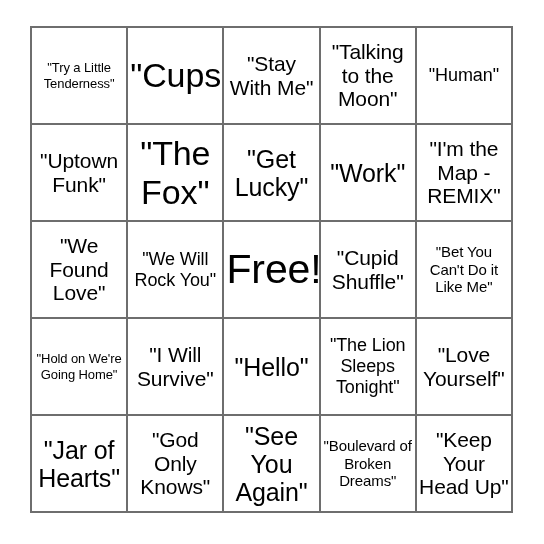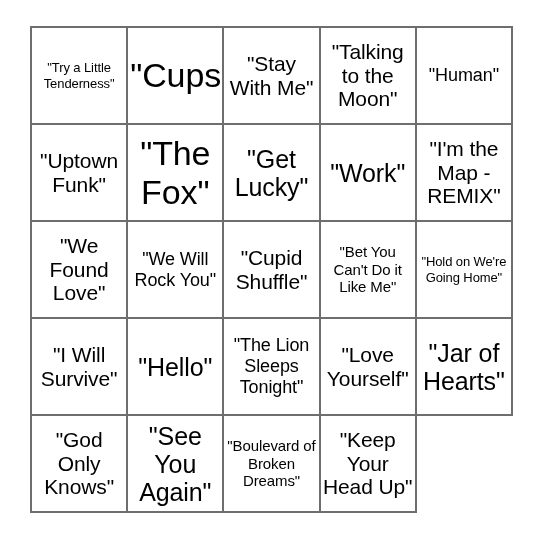--- a/index.html
+++ b/index.html
@@ -96,20 +96,23 @@
     </div>
     <div class="bingo-cell fs-l" style="border-right-color: rgb(110, 110, 110); border-bottom-color: rgb(110, 110, 110); color: rgb(0, 0, 0);">
       <span class="cell-text">"I'm the Map - REMIX"</span>
     </div>
     <div class="bingo-cell fs-l" style="border-right-color: rgb(110, 110, 110); border-bottom-color: rgb(110, 110, 110); color: rgb(0, 0, 0);">
       <span class="cell-text">"We Found Love"</span>
     </div>
     <div class="bingo-cell fs-m" style="border-right-color: rgb(110, 110, 110); border-bottom-color: rgb(110, 110, 110); color: rgb(0, 0, 0);">
       <span class="cell-text">"We Will Rock You"</span>
     </div>
+    <div class="bingo-cell fs-free" style="border-right-color: rgb(110, 110, 110); border-bottom-color: rgb(110, 110, 110); color: rgb(0, 0, 0);">
+      <span class="cell-text">Free!</span>
+    </div>
     <div class="bingo-cell fs-l" style="border-right-color: rgb(110, 110, 110); border-bottom-color: rgb(110, 110, 110); color: rgb(0, 0, 0);">
       <span class="cell-text">"Cupid Shuffle"</span>
     </div>
     <div class="bingo-cell fs-s" style="border-right-color: rgb(110, 110, 110); border-bottom-color: rgb(110, 110, 110); color: rgb(0, 0, 0);">
       <span class="cell-text">"Bet You Can't Do it Like Me"</span>
     </div>
     <div class="bingo-cell fs-xs" style="border-right-color: rgb(110, 110, 110); border-bottom-color: rgb(110, 110, 110); color: rgb(0, 0, 0);">
       <span class="cell-text">"Hold on We're Going Home"</span>
     </div>
     <div class="bingo-cell fs-l" style="border-right-color: rgb(110, 110, 110); border-bottom-color: rgb(110, 110, 110); color: rgb(0, 0, 0);">

